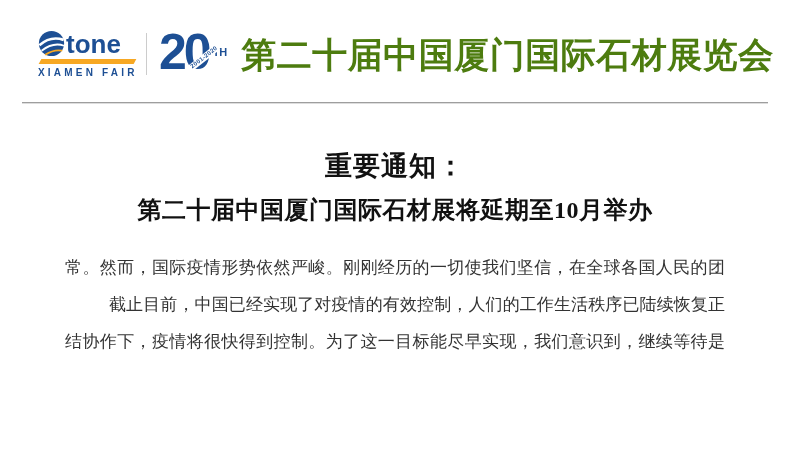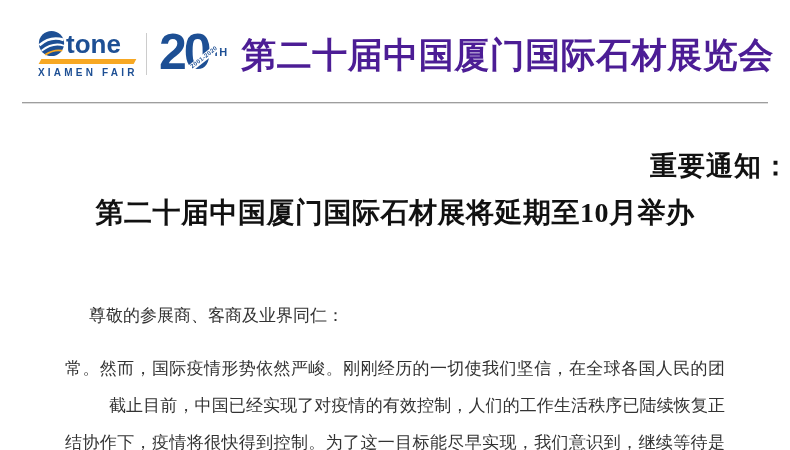--- a/index.html
+++ b/index.html
@@ -47,44 +47,44 @@
   }
   .anniv-ribbon {
     position: absolute; left: 27px; top: 22px;
     transform: rotate(-38deg);
     background: #ffffff; color: #1d4f94;
     font-size: 6px; font-weight: bold; letter-spacing: 0.4px;
     padding: 0 2px; line-height: 7px; white-space: nowrap;
   }
   .anniv-th { font-size: 11px; font-weight: 800; margin-left: 4px; line-height: 1; }
   .fair-title {
-    font-size: 35px; font-weight: 800; color: #4c1d95;
+    font-size: 35px; font-weight: 800; color: #4d7c0f;
     margin: 0 0 0 14px; line-height: 1; letter-spacing: 0.5px;
     white-space: nowrap;
   }
   .header-rule {
     height: 1px; margin: 20px 22px 0;
     background: #9e9e9e;
     box-shadow: 0 1px 0 #dddddd;
   }
 
   
   .notice {
     font-family: "Liberation Serif", "DejaVu Serif", serif;
     color: #111111;
     padding-top: 47px;
   }
   .notice-title {
-    margin: 0; text-align: right;
+    margin: 0; text-align: center;
     font-size: 27px; font-weight: bold; letter-spacing: 1px;
     line-height: 1.2;
   }
   .notice-subtitle {
     margin: 14px 12px 0; text-align: center;
-    font-size: 28px; font-weight: bold; letter-spacing: 0.5px;
+    font-size: 24px; font-weight: bold; letter-spacing: 0.5px;
     line-height: 1.2;
   }
   .salutation {
     margin: 76px 0 0 89px;
     font-size: 17px; color: #333333; line-height: 20px;
   }
   .para {
     margin: 24px 65px 0;
     font-size: 17px; color: #333333; line-height: 37px;
   }
@@ -129,21 +129,20 @@
 
     <h1 class="fair-title">第二十届中国厦门国际石材展览会</h1>
   </header>
 
   <div class="header-rule"></div>
 
   <main class="notice">
     <h2 class="notice-title">重要通知：</h2>
     <h3 class="notice-subtitle">第二十届中国厦门国际石材展将延期至10月举办</h3>
 
-    <p class="salutation">尊敬的参展商、客商及业界同仁：</p>
 
     <div class="para">
       <div class="pline">常。然而，国际疫情形势依然严峻。刚刚经历的一切使我们坚信，在全球各国人民的团</div>
       <div class="pline indent">截止目前，中国已经实现了对疫情的有效控制，人们的工作生活秩序已陆续恢复正</div>
       <div class="pline">结协作下，疫情将很快得到控制。为了这一目标能尽早实现，我们意识到，继续等待是</div>
 
     </div>
   </main>
 
 </div>

